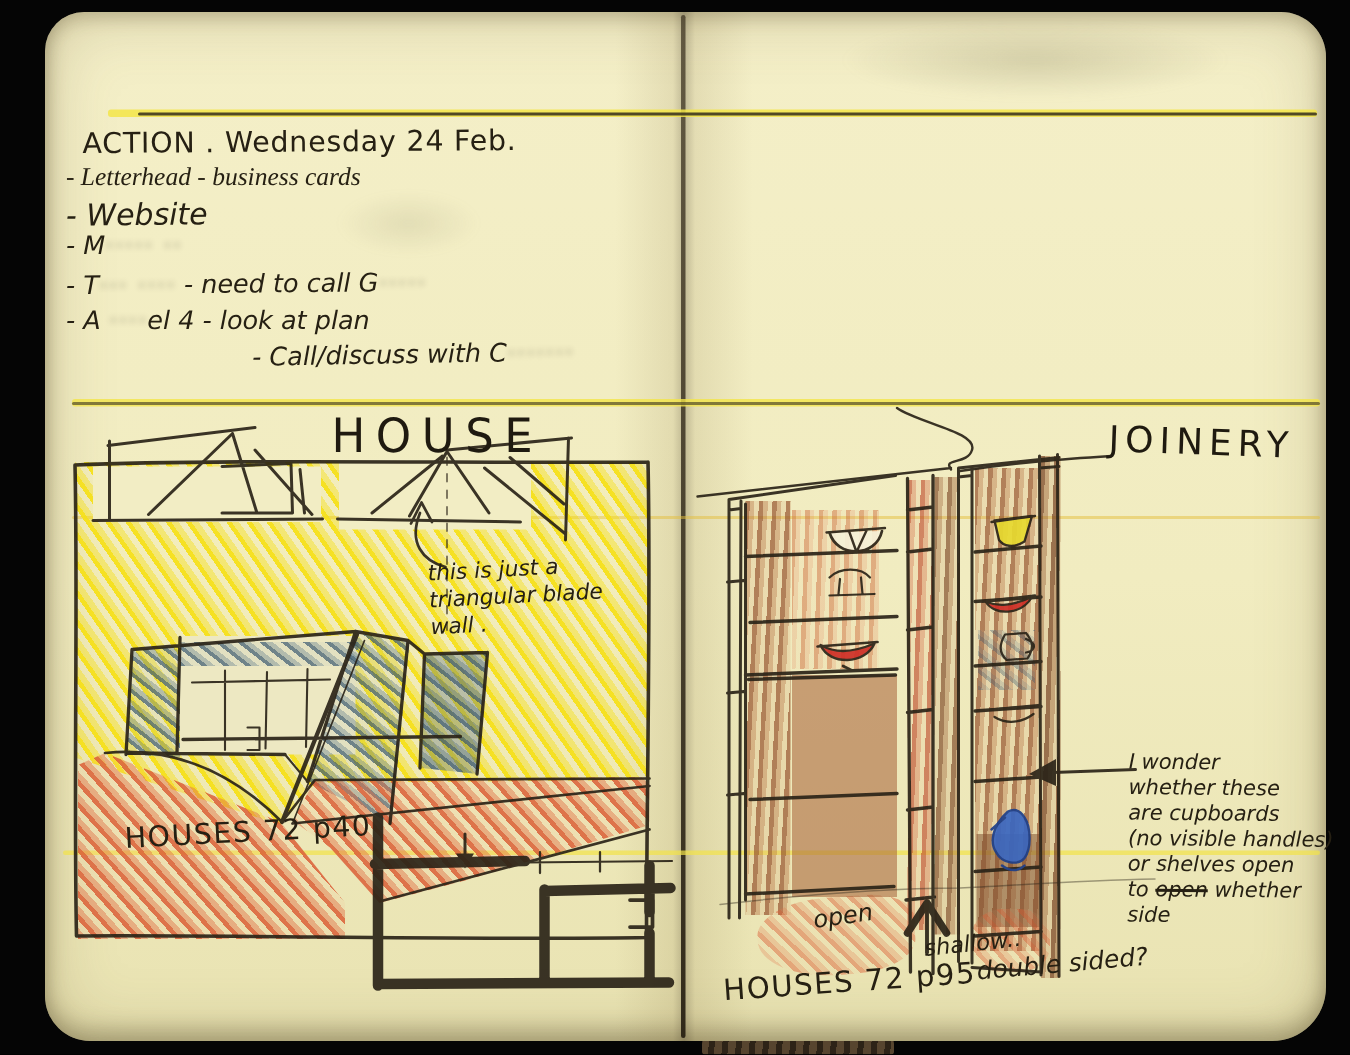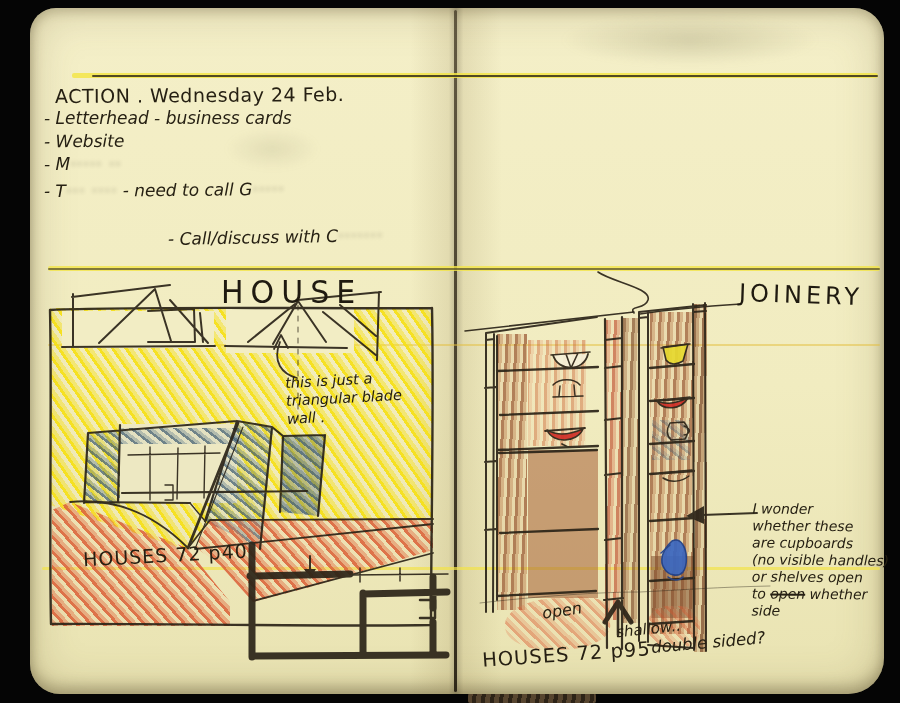--- a/index.html
+++ b/index.html
@@ -64,22 +64,22 @@
   .sm1{left:560px;top:14px;width:260px;height:52px;background:radial-gradient(ellipse,rgba(140,135,100,.28),transparent 70%);}
   .sm2{left:225px;top:128px;width:95px;height:42px;background:radial-gradient(ellipse,rgba(140,135,100,.16),transparent 70%);}
   
   .ink{position:absolute;left:0;top:0;z-index:5;pointer-events:none;}
   
   .hand{position:absolute;z-index:6;color:#262013;font-style:italic;white-space:nowrap;}
   .caps{font-style:normal;}
   .blur{filter:blur(2px);opacity:.5;letter-spacing:1px;}
   .strike{text-decoration:line-through;text-decoration-thickness:2px;}
   .t-heading{left:55px;top:84px;font-size:19px;letter-spacing:.5px;transform:rotate(-.4deg);}
-  .t-i1{left:44px;top:108px;font-size:17px;}
-  .t-i2{left:44px;top:131px;font-size:17px;transform:rotate(-.6deg);}
+  .t-i1{left:44px;top:108px;font-size:17px;font-family:Liberation Serif, serif;}
+  .t-i2{left:44px;top:131px;font-size:20px;transform:rotate(-.6deg);}
   .t-i3{left:44px;top:154px;font-size:17px;}
   .t-i4{left:44px;top:180px;font-size:17px;transform:rotate(-.5deg);}
   .t-i5{left:44px;top:204px;font-size:17px;}
   .t-i6{left:168px;top:227px;font-size:17px;transform:rotate(-1deg);}
   .t-house{left:221px;top:274px;font-size:30px;letter-spacing:7px;transform:scaleY(1.05);color:#1f1a10;}
   .t-note-house{left:286px;top:370px;font-size:14.5px;line-height:18px;transform:rotate(-3deg);white-space:normal;width:150px;}
   .t-ref40{left:83px;top:544px;font-size:19px;letter-spacing:1px;transform:rotate(-3deg);font-style:normal;}
   .t-joinery{left:739px;top:281px;font-size:24px;letter-spacing:4px;transform:rotate(2deg);color:#1f1a10;}
   .t-open{left:542px;top:601px;font-size:16px;transform:rotate(-8deg);}
   .t-shallow{left:616px;top:620px;font-size:15px;transform:rotate(-6deg);}
@@ -219,20 +219,21 @@
 
       <path d="M480 603 C540 596 600 592 640 592 C680 590 720 587 770 586" stroke-width="1" opacity=".45"></path>
     </g>
   </svg>
 
   <div class="hand t-heading caps">ACTION . Wednesday 24 Feb.</div>
   <div class="hand t-i1">- Letterhead - business cards</div>
   <div class="hand t-i2">- Website</div>
   <div class="hand t-i3"><span>- M</span><span class="blur">····· ··</span></div>
   <div class="hand t-i4"><span>- T</span><span class="blur">··· ····</span><span> - need to call G</span><span class="blur">·····</span></div>
+  <div class="hand t-i5"><span>- A </span><span class="blur">····</span><span>el 4 - look at plan</span></div>
   <div class="hand t-i6"><span>- Call/discuss with C</span><span class="blur">·······</span></div>
 
   <div class="hand t-house caps">HOUSE</div>
   <div class="hand t-note-house">
     <div>this is just a</div>
     <div>triangular blade</div>
     <div>wall .</div>
   </div>
   <div class="hand t-ref40">HOUSES 72 p40</div>
 

